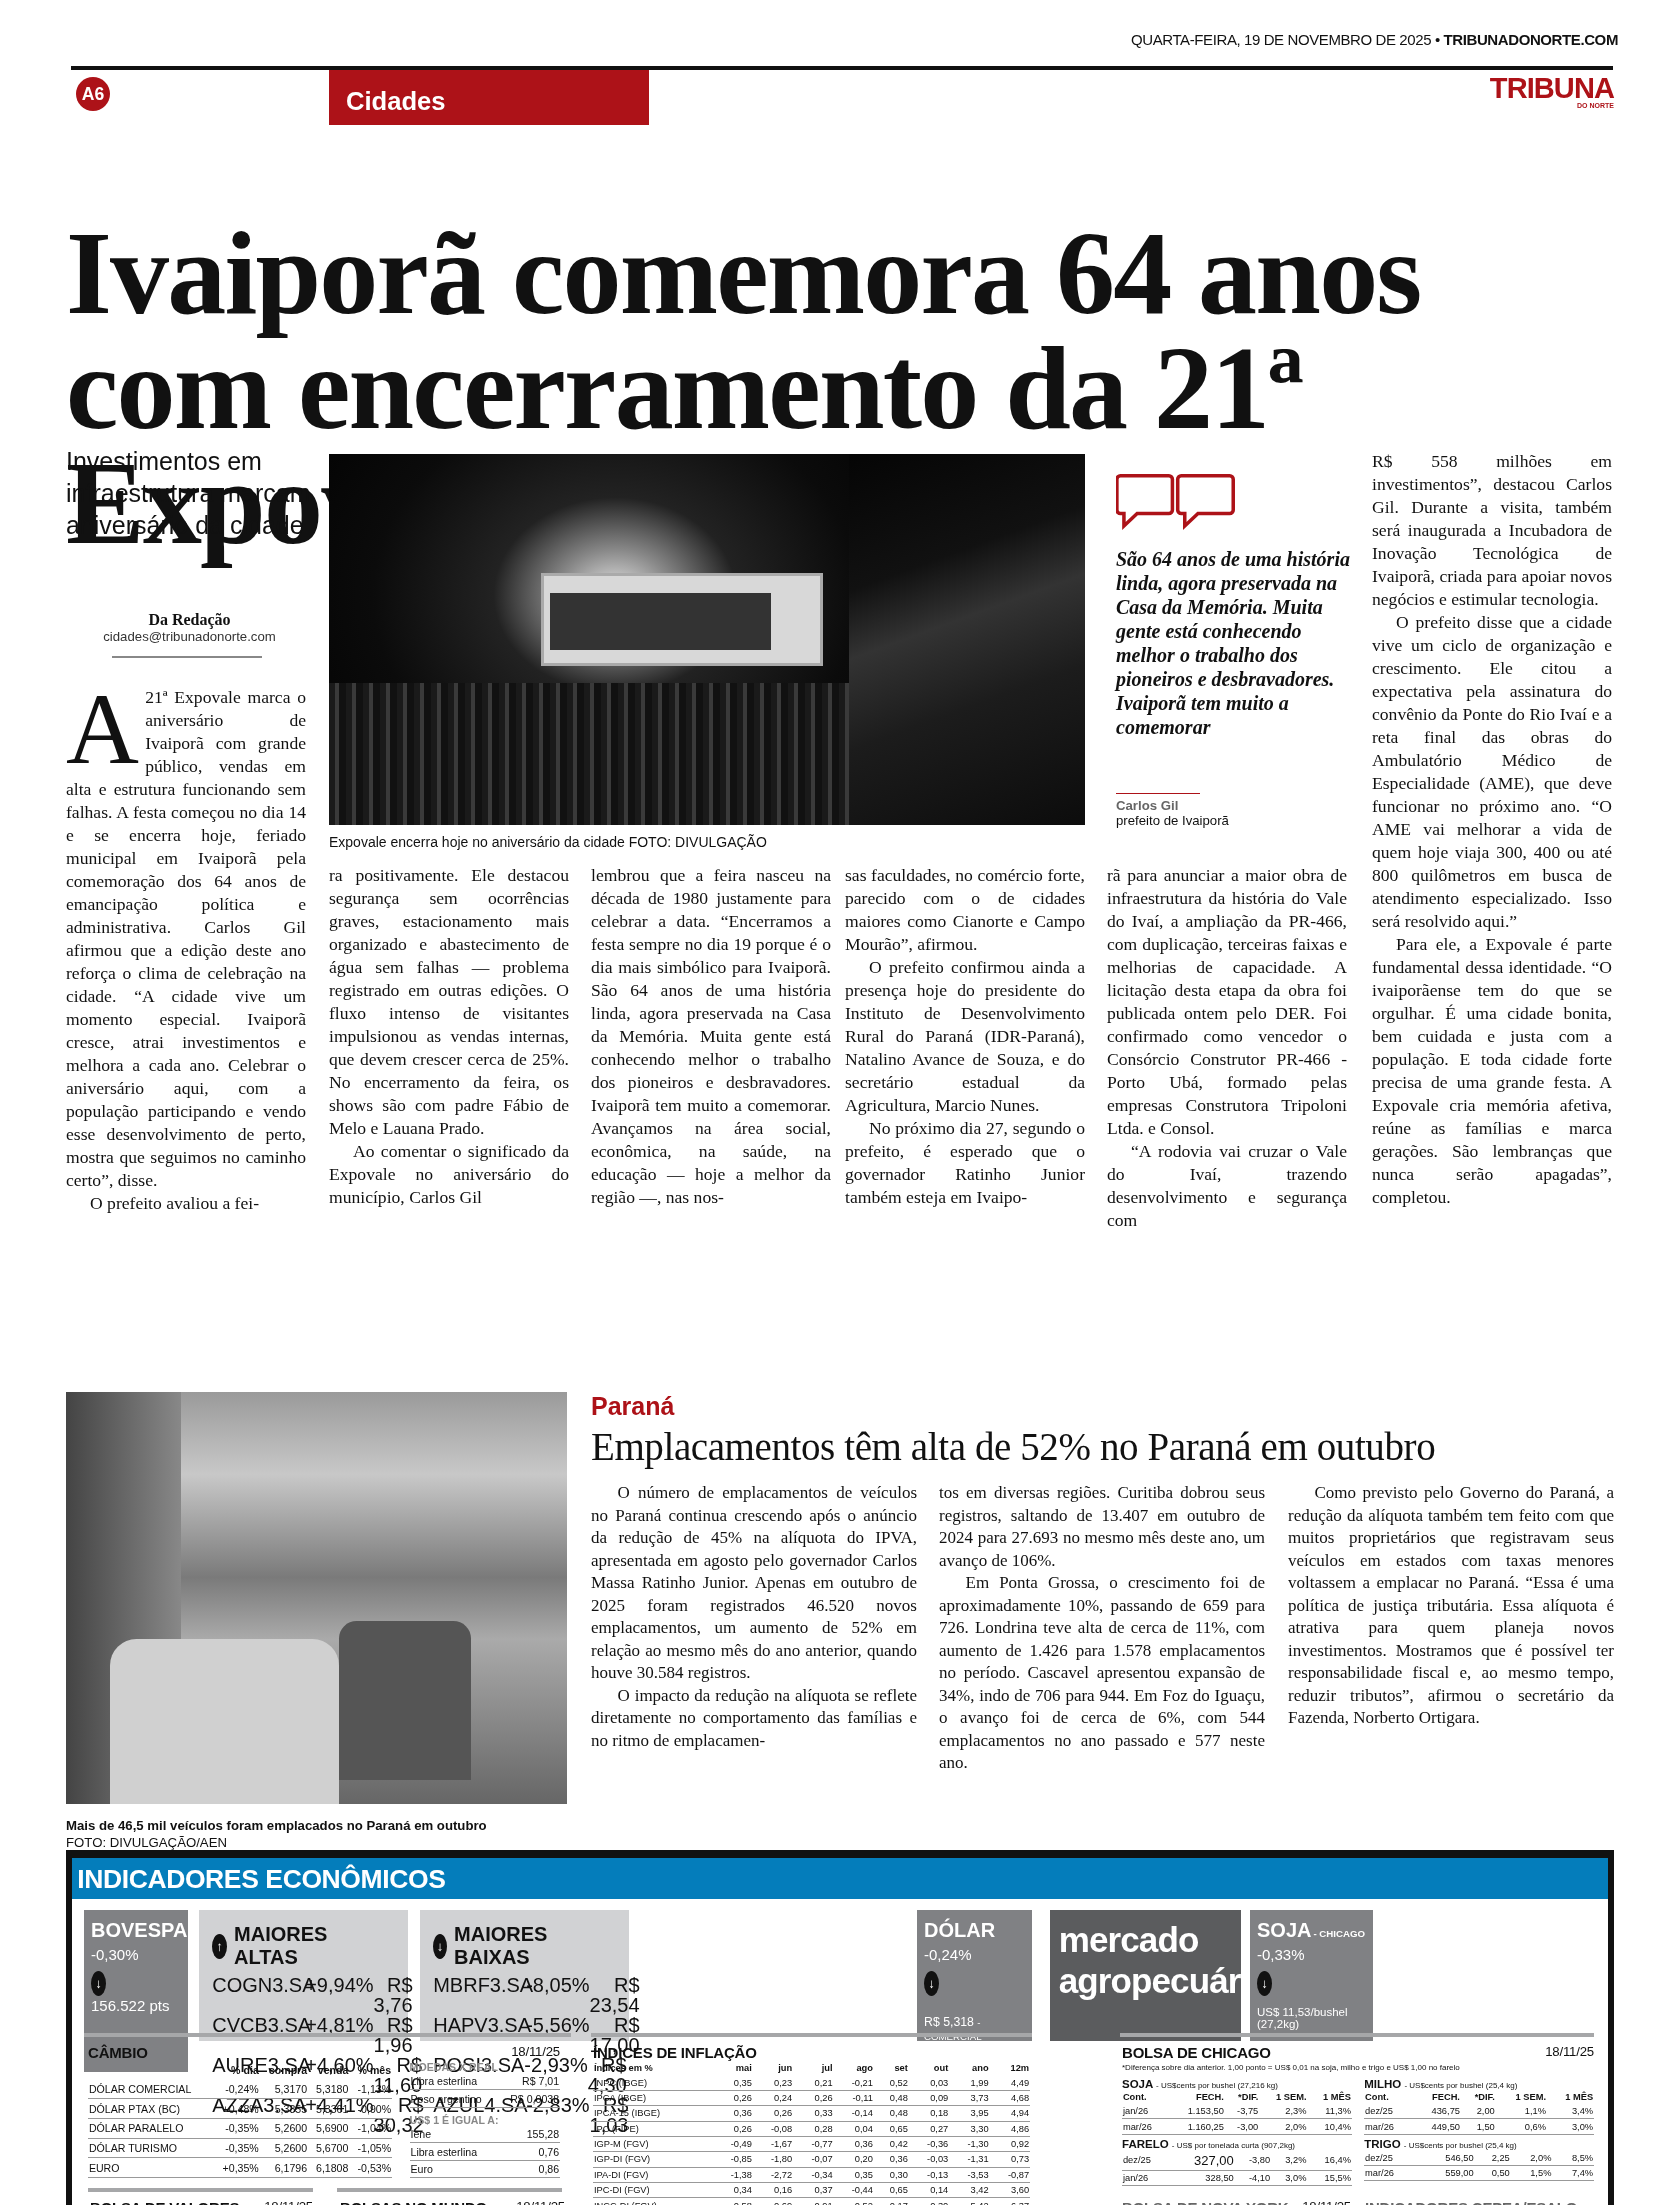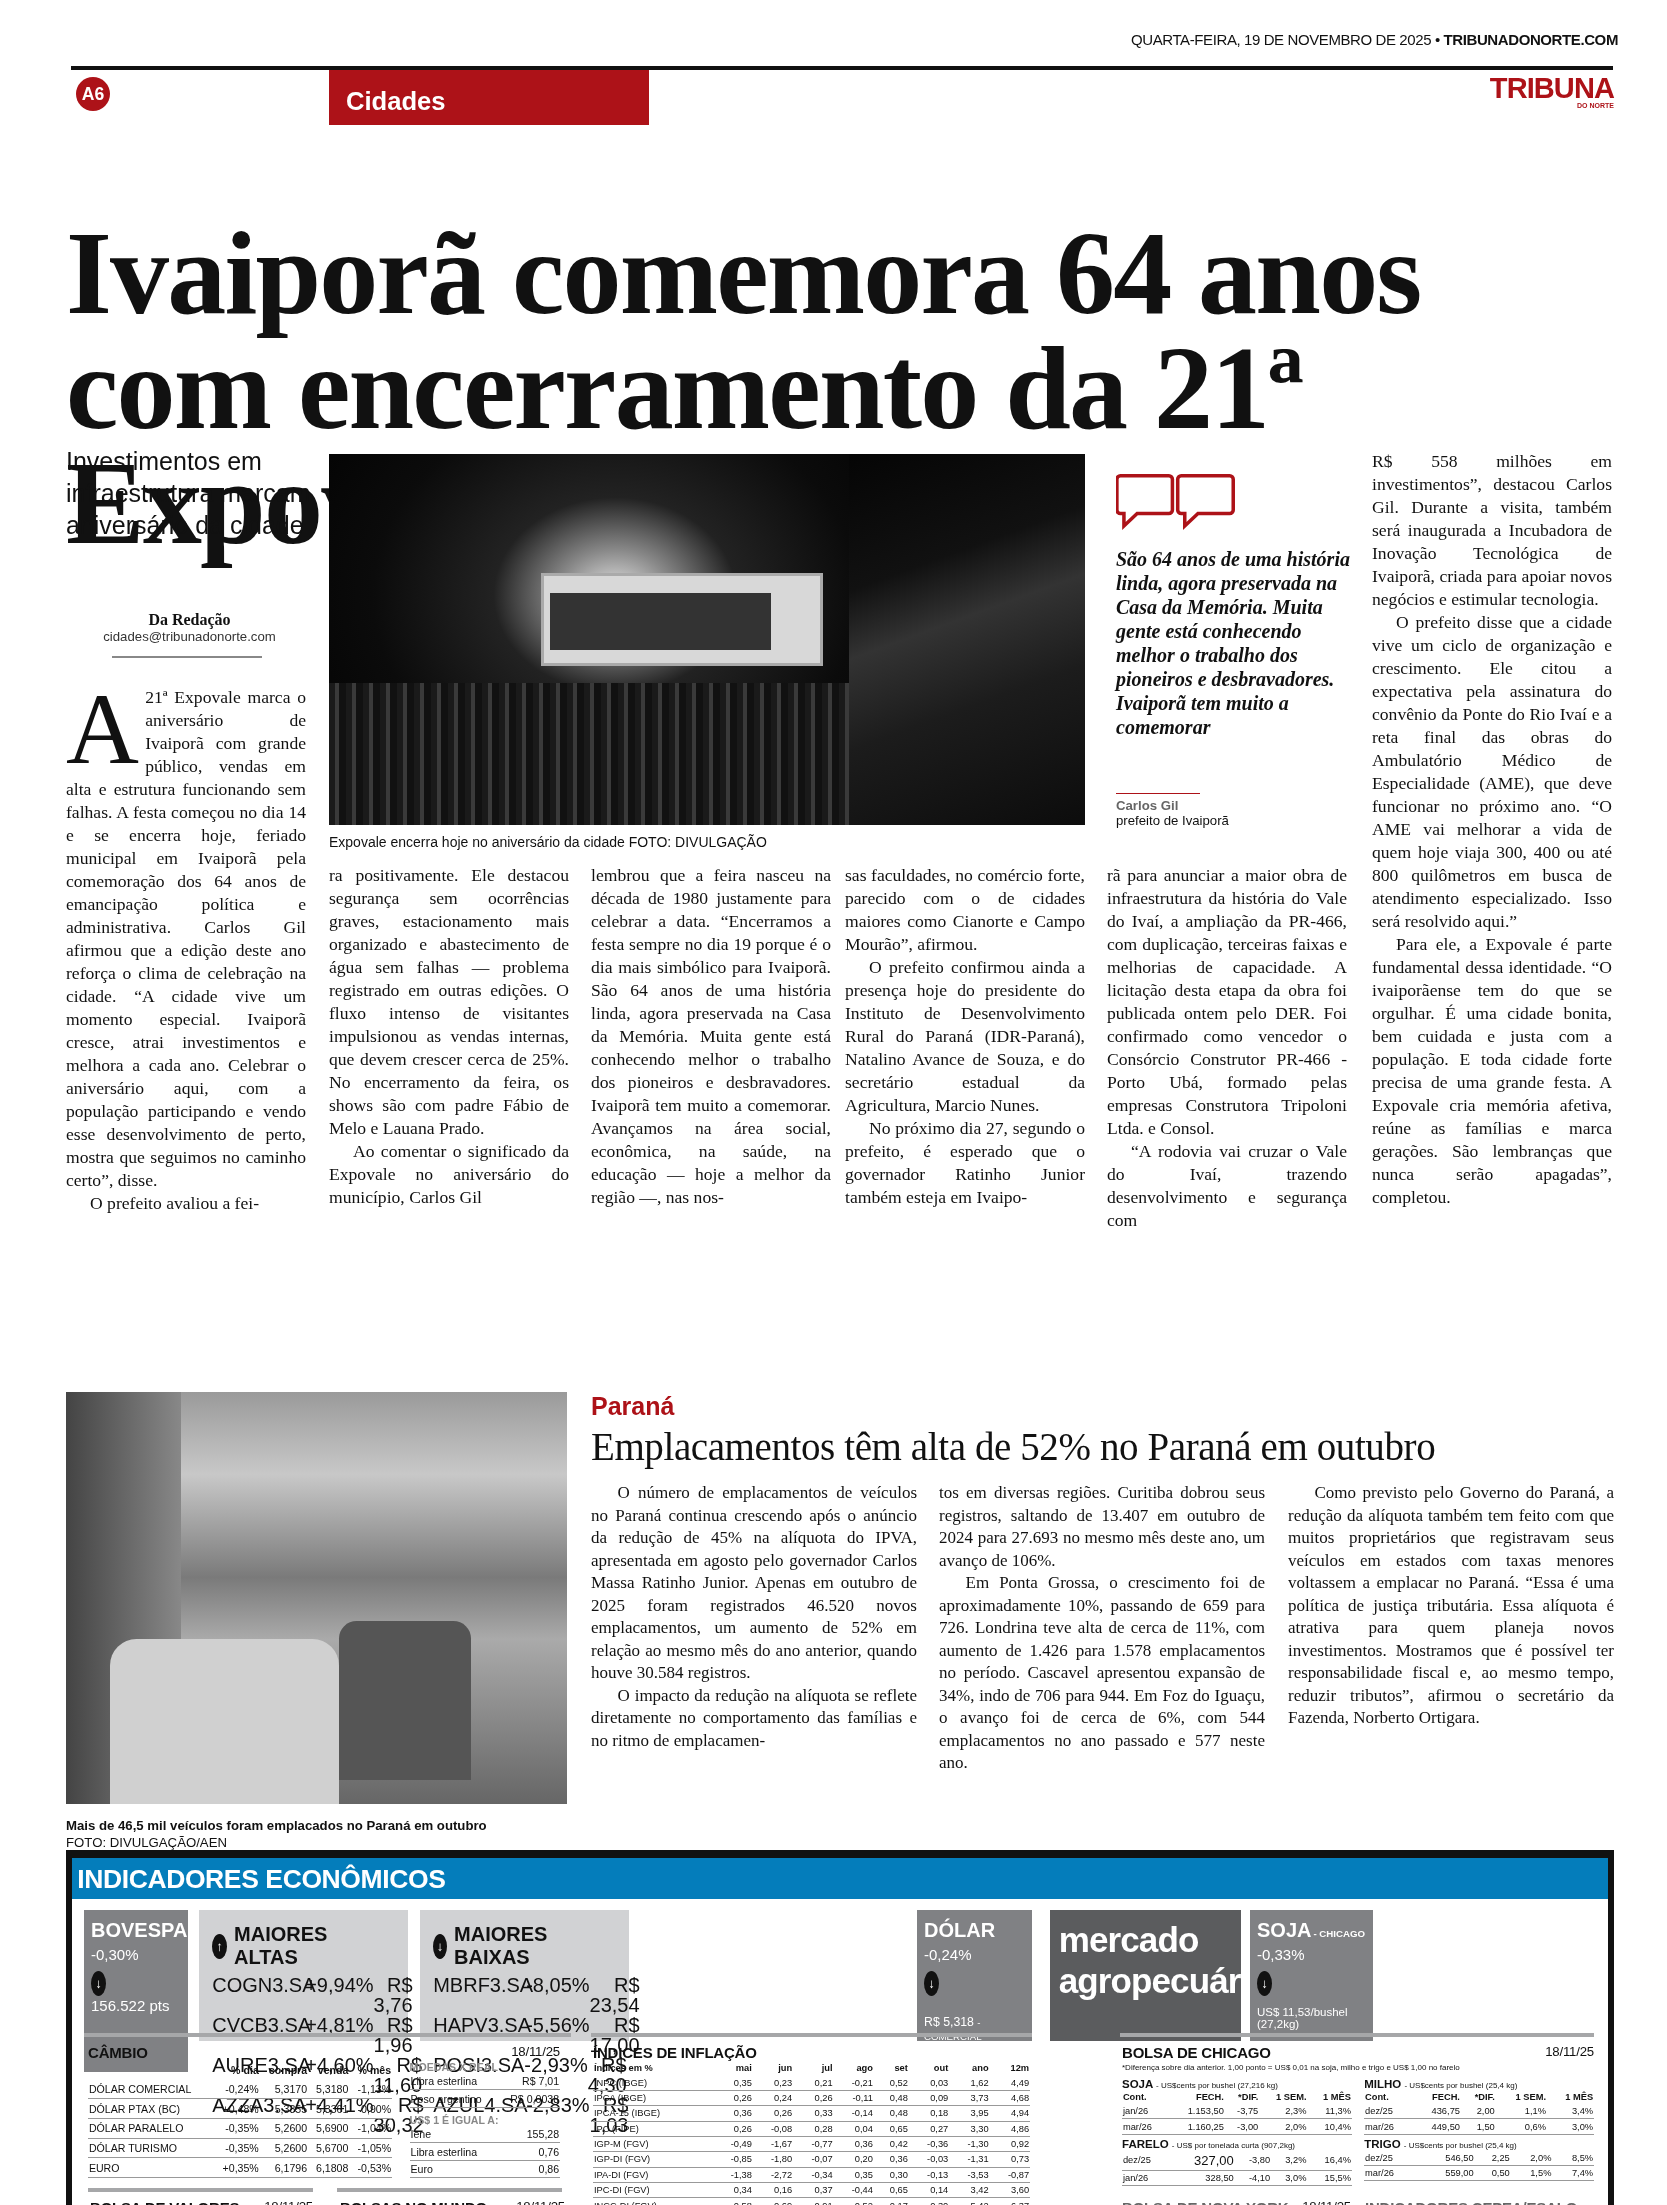--- a/index.html
+++ b/index.html
@@ -389,21 +389,21 @@
           <th style="font-size: 9.3px;">12m</th>
         </tr>
         <tr class="r">
           <td style="font-size: 9.3px;">INPC (IBGE)</td>
           <td style="font-size: 9.3px;">0,35</td>
           <td style="font-size: 9.3px;">0,23</td>
           <td style="font-size: 9.3px;">0,21</td>
           <td style="font-size: 9.3px;">-0,21</td>
           <td style="font-size: 9.3px;">0,52</td>
           <td style="font-size: 9.3px;">0,03</td>
-          <td style="font-size: 9.3px;">1,62</td>
+          <td style="font-size: 9.3px;">1,99</td>
           <td style="font-size: 9.3px;">4,49</td>
         </tr>
         <tr class="r">
           <td style="font-size: 9.3px;">IPCA (IBGE)</td>
           <td style="font-size: 9.3px;">0,26</td>
           <td style="font-size: 9.3px;">0,24</td>
           <td style="font-size: 9.3px;">0,26</td>
           <td style="font-size: 9.3px;">-0,11</td>
           <td style="font-size: 9.3px;">0,48</td>
           <td style="font-size: 9.3px;">0,09</td>

